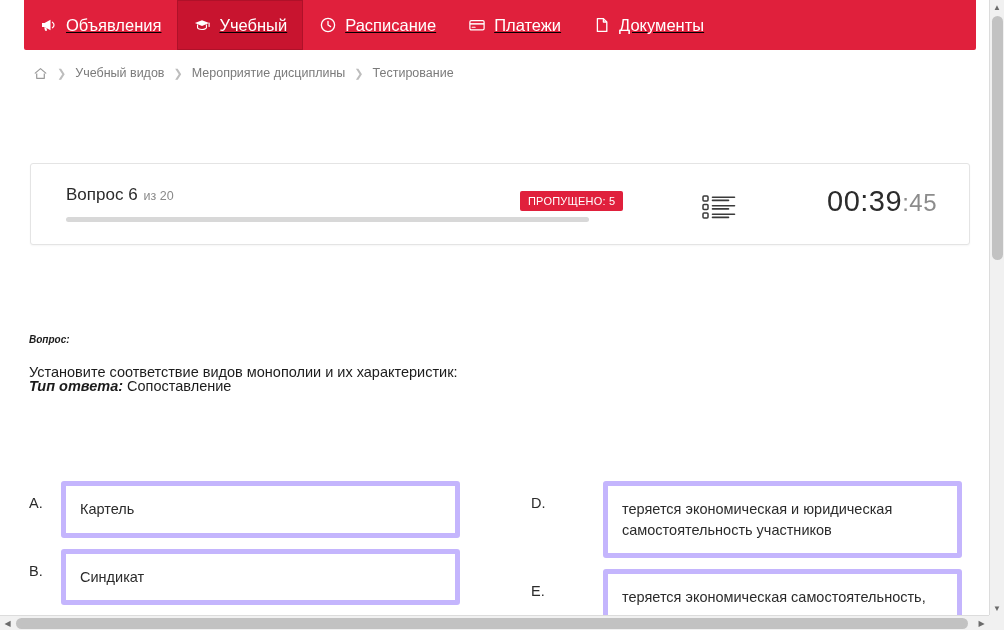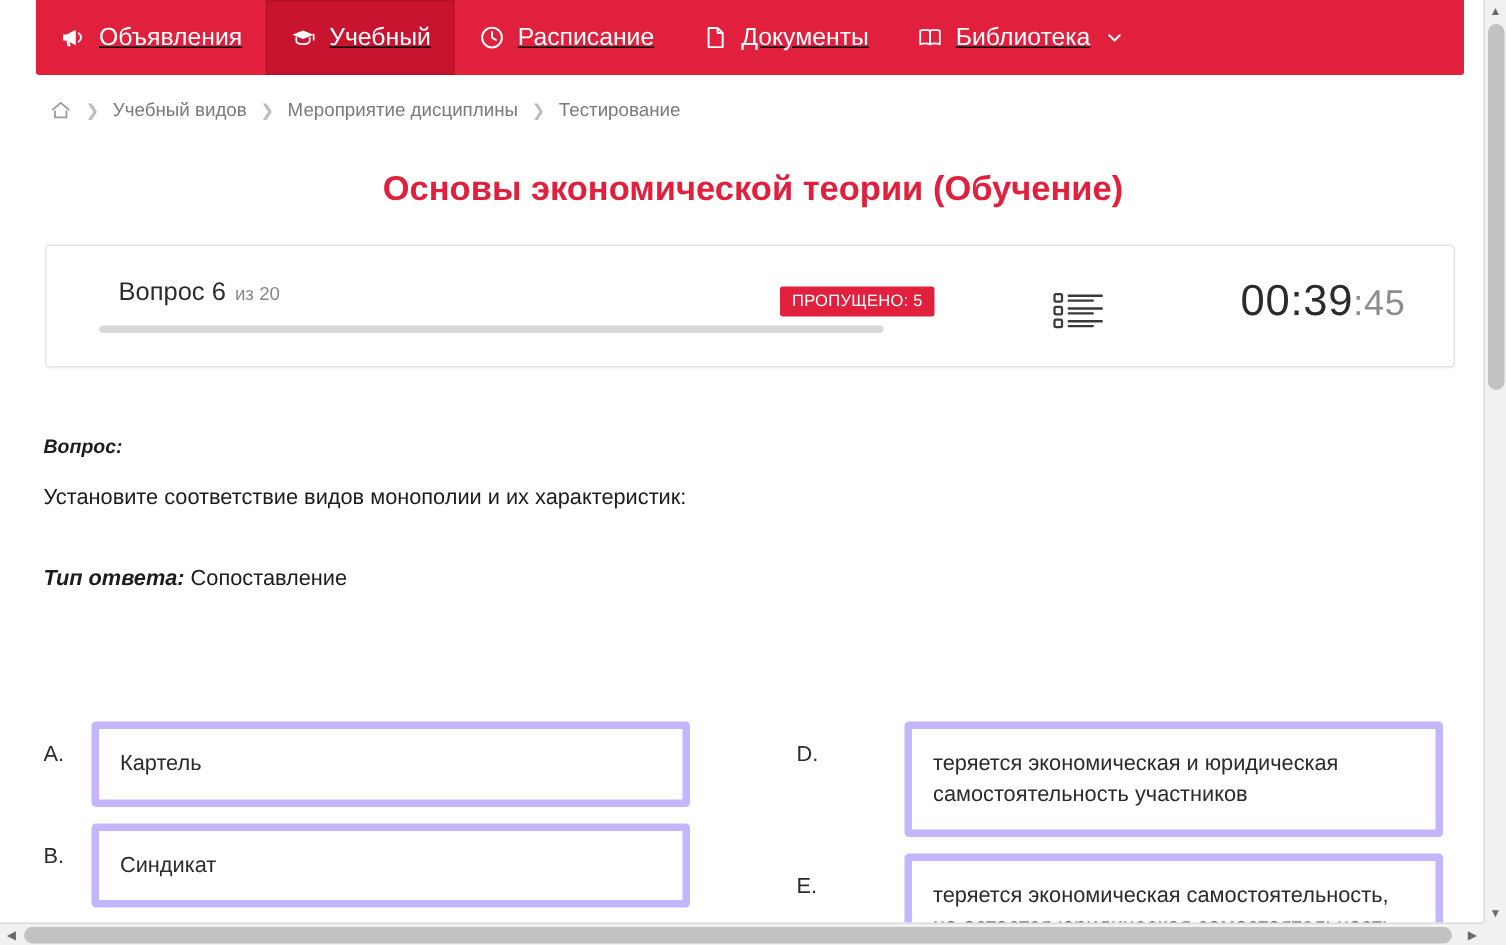--- a/index.html
+++ b/index.html
@@ -112,21 +112,20 @@
     position: absolute;
     left: 35px; top: 21px;
     width: 560px;
   }
   .q-label {
     font-size: 17px;
     color: #2b2b2b;
     display: flex;
     align-items: baseline;
     gap: 6px;
-    margin-left: 13px;
   }
   .q-label .q-of {
     font-size: 12.5px;
     color: #8a8a8a;
   }
   .progress-track {
     margin-top: 12px;
     width: 523px;
     height: 5px;
     background: #d8d8d8;
@@ -172,25 +171,26 @@
     font-size: 24px;
   }
 
   
   .q-section {
     position: absolute;
     left: 29px; top: 290px;
     width: 940px;
   }
   .q-head {
-    font-size: 13px;
+    font-size: 10px;
     font-weight: bold;
     font-style: italic;
     color: #1c1c1c;
     margin-bottom: 8px;
+    margin-top: 44px;
   }
   .q-text {
     font-size: 14.5px;
     color: #1c1c1c;
     margin-top: 19px;
   }
   .answer-type {
     position: absolute;
     left: 29px; top: 378px;
     font-size: 14.5px;
@@ -322,64 +322,59 @@
     <div class="nav-item">
       <span class="ico">
         <svg width="18" height="18" viewBox="0 0 18 18" fill="none">
           <circle cx="9" cy="9" r="6.6" stroke="#fff" stroke-width="1.3" fill="none"></circle>
           <path d="M9 5.3V9l2.6 1.6" stroke="#fff" stroke-width="1.3" stroke-linecap="round"></path>
         </svg>
       </span>
       <span>Расписание</span>
     </div>
 
+    <div class="nav-item">
+      <span class="ico">
+        <svg width="19" height="18" viewBox="0 0 19 18" fill="none">
+          <rect x="2" y="4.5" width="15" height="9.6" rx="1.4" stroke="#fff" stroke-width="1.3" fill="none"></rect>
+          <path d="M2 7.8h15" stroke="#fff" stroke-width="1.6"></path>
+          <path d="M4.4 11.4h3.1" stroke="#fff" stroke-width="1.2" stroke-linecap="round"></path>
+        </svg>
+      </span>
+      <span>Платежи</span>
+    </div>
 
     <div class="nav-item">
       <span class="ico">
         <svg width="16" height="18" viewBox="0 0 16 18" fill="none">
           <path d="M3.4 2.6h6l3.4 3.4v9.4H3.4V2.6z" stroke="#fff" stroke-width="1.3" fill="none" stroke-linejoin="round"></path>
           <path d="M9.4 2.6V6h3.4" stroke="#fff" stroke-width="1.3" fill="none" stroke-linejoin="round"></path>
         </svg>
       </span>
       <span>Документы</span>
     </div>
 
-    <div class="nav-item">
-      <span class="ico">
-        <svg width="19" height="18" viewBox="0 0 19 18" fill="none">
-          <path d="M2.6 4.2c2.3-.8 4.6-.8 6.9 0v9.6c-2.3-.8-4.6-.8-6.9 0V4.2z" stroke="#fff" stroke-width="1.25" fill="none" stroke-linejoin="round"></path>
-          <path d="M9.5 4.2c2.3-.8 4.6-.8 6.9 0v9.6c-2.3-.8-4.6-.8-6.9 0V4.2z" stroke="#fff" stroke-width="1.25" fill="none" stroke-linejoin="round"></path>
-        </svg>
-      </span>
-      <span>Библиотека</span>
-      <span class="nav-caret">
-        <svg width="12" height="12" viewBox="0 0 12 12" fill="none">
-          <path d="M2.5 4.5L6 8l3.5-3.5" stroke="#fff" stroke-width="1.4" fill="none" stroke-linecap="round" stroke-linejoin="round"></path>
-        </svg>
-      </span>
-    </div>
 
   </div>
 
   <div class="breadcrumb">
     <span class="home-ico">
       <svg width="15" height="15" viewBox="0 0 15 15" fill="none">
         <path d="M2.2 7.1L7.5 2.6l5.3 4.5" stroke="#9a9a9a" stroke-width="1.2" fill="none" stroke-linecap="round" stroke-linejoin="round"></path>
         <path d="M3.7 7.6v4.7h7.6V7.6" stroke="#9a9a9a" stroke-width="1.2" fill="none" stroke-linejoin="round"></path>
       </svg>
     </span>
     <span class="sep">❯</span>
     <span class="crumb">Учебный видов</span>
     <span class="sep">❯</span>
     <span class="crumb">Мероприятие дисциплины</span>
     <span class="sep">❯</span>
     <span class="crumb">Тестирование</span>
   </div>
 
-  <div class="page-title">Основы экономической теории (Обучение)</div>
 
   <div class="status-card">
 
     <div class="status-left">
       <div class="q-label">
         <span>Вопрос 6</span>
         <span class="q-of">из 20</span>
       </div>
       <div class="progress-track">
         <div class="progress-fill" style="width: 0%;"></div>

